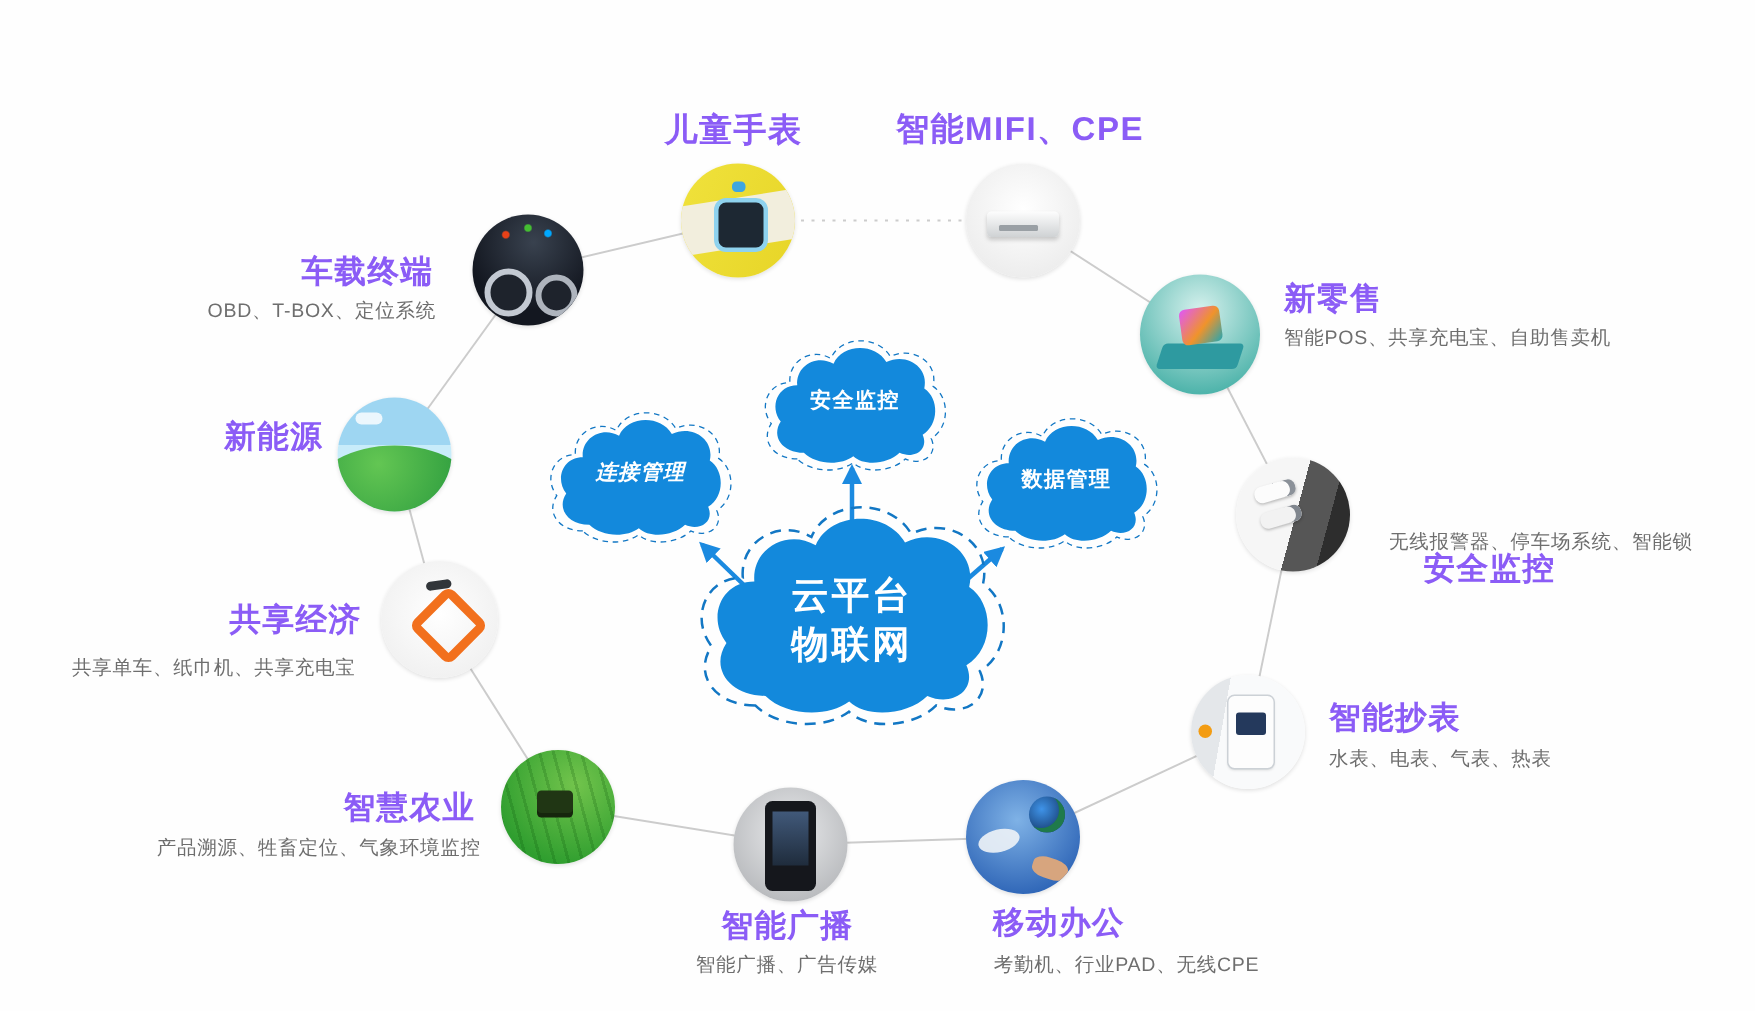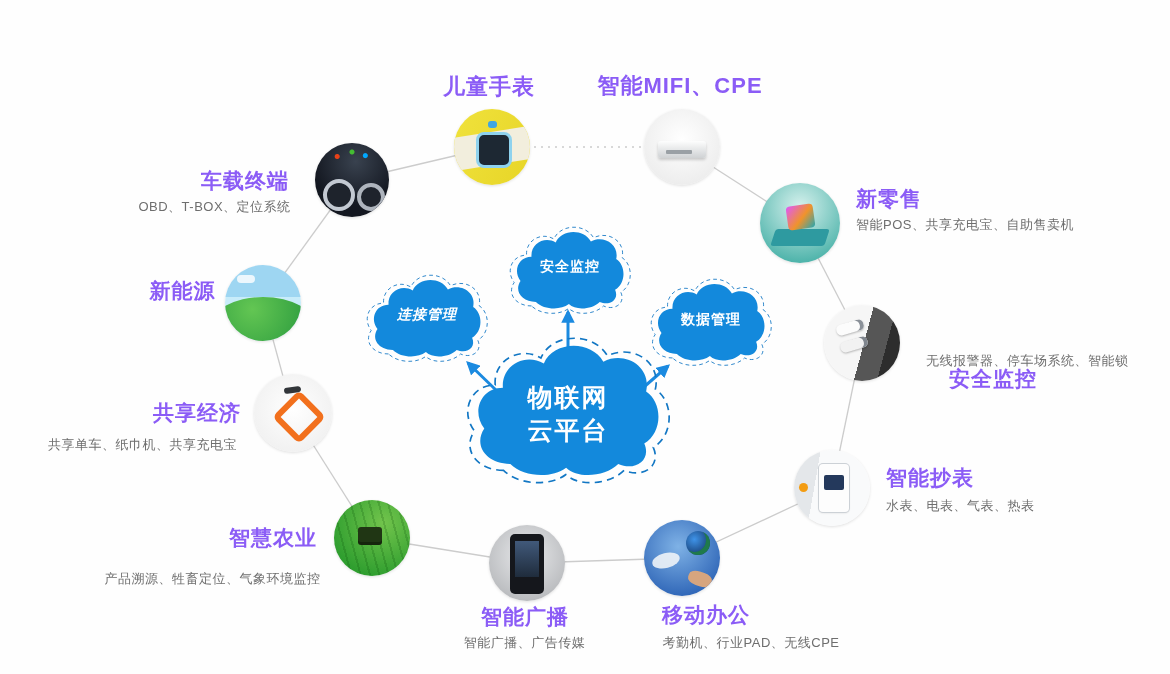--- a/index.html
+++ b/index.html
@@ -92,21 +92,21 @@
 
   
   #t-watch{left:404px;top:72px;width:170px;font-size:22px;}
   #t-mifi{left:590px;top:71px;width:180px;font-size:22px;}
   #t-car{left:160px;top:167px;width:170px;}        #s-car{left:112px;top:198px;width:205px;}
   #t-retail{left:856px;top:185px;}                 #s-retail{left:856px;top:216px;}
   #t-energy{left:110px;top:277px;width:145px;}     #s-energy{left:40px;top:310px;width:220px;}
   #t-security{left:949px;top:317px;margin-top:48px;}               #s-security{left:926px;top:352px;}
   #t-sharing{left:112px;top:399px;width:170px;}    #s-sharing{left:25px;top:436px;width:235px;text-align:center;}
   #t-meter{left:886px;top:464px;}                  #s-meter{left:886px;top:497px;}
-  #t-agri{left:188px;top:524px;width:170px;}       #s-agri{left:80px;top:570px;width:265px;}
+  #t-agri{left:188px;top:524px;width:170px;}       #s-agri{left:80px;top:556px;width:265px;}
   #t-ad{left:440px;top:603px;width:170px;}         #s-ad{left:437px;top:634px;width:175px;}
   #t-office{left:621px;top:601px;width:170px;}     #s-office{left:641px;top:634px;width:220px;}
 </style>
 </head>
 <body>
 
 <div id="stage">
 
   <svg id="diagram-svg" width="1170" height="674" viewBox="0 0 1170 674">
     <defs>
@@ -153,22 +153,22 @@
       <use href="#cloudShape" transform="scale(0.55)" fill="#1389dc"></use>
     </g>
 
     <g transform="translate(711,322)">
       <use href="#cloudShape" transform="scale(0.62)" fill="none" stroke="#1277c4" stroke-width="1.4" stroke-dasharray="6 5" vector-effect="non-scaling-stroke"></use>
       <use href="#cloudShape" transform="scale(0.55)" fill="#1389dc"></use>
     </g>
   </svg>
 
   <div class="cloud-text" id="center-cloud-text">
+    <div>云平台</div>
     <div>物联网</div>
-    <div>云平台</div>
   </div>
   <div class="cloud-text sub-cloud-text" id="cloud-text-device">安全监控</div>
   <div class="cloud-text sub-cloud-text" id="cloud-text-connection">连接管理</div>
   <div class="cloud-text sub-cloud-text" id="cloud-text-data">数据管理</div>
 
   <div class="photo" id="ph-watch">
     <span class="watch-btn"></span>
     <span class="watch-face"></span>
   </div>
   <div class="photo" id="ph-mifi">

